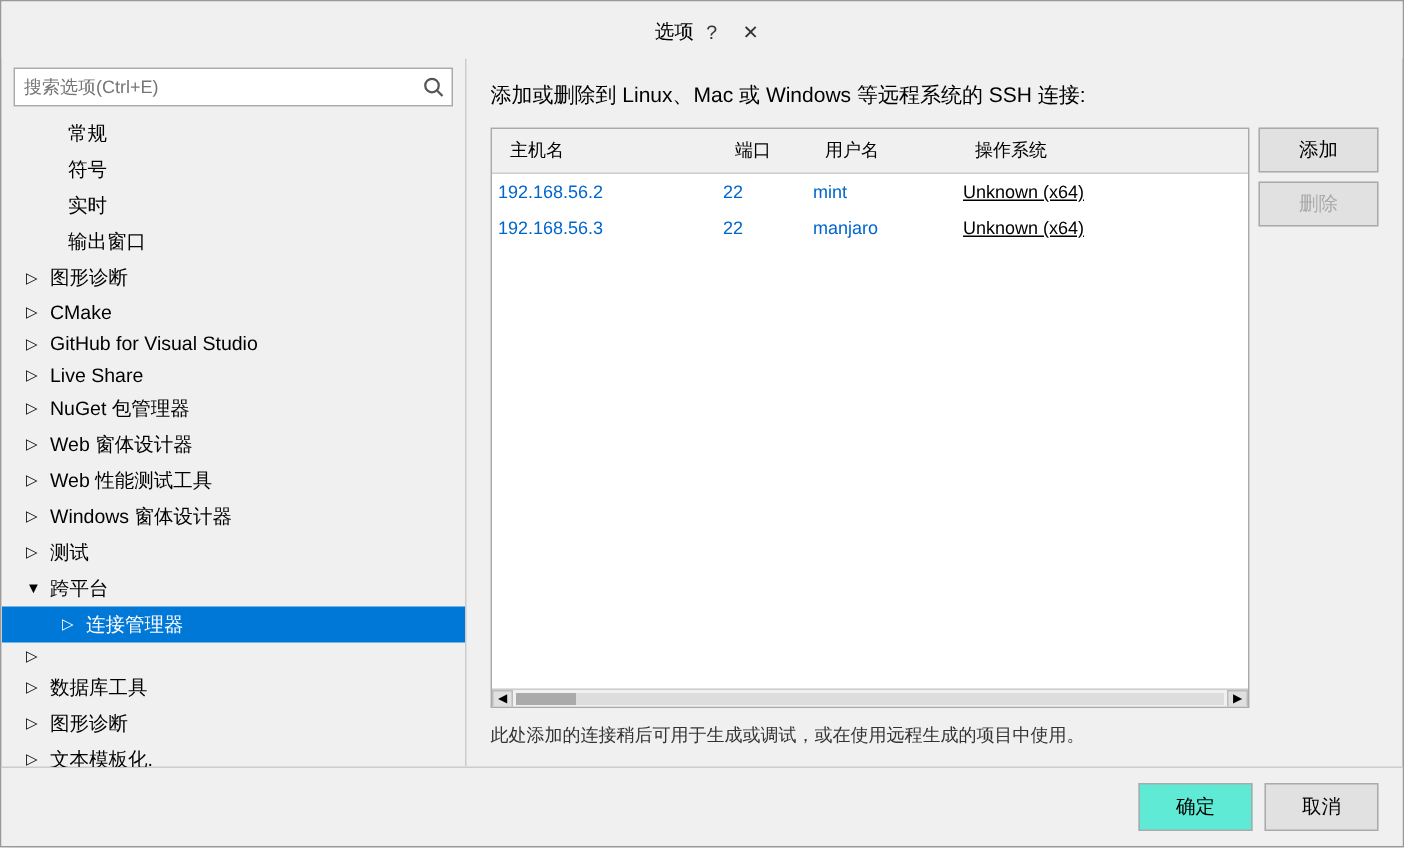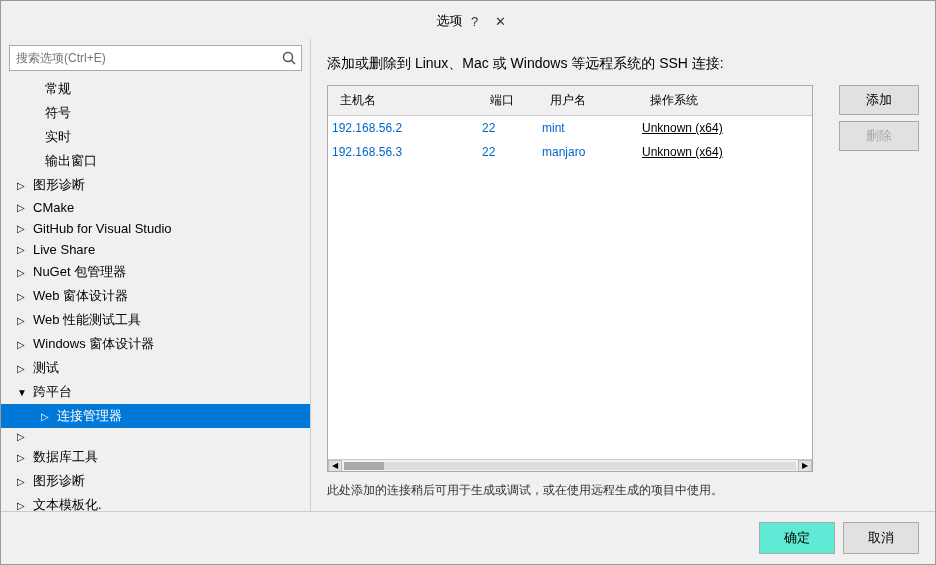--- a/index.html
+++ b/index.html
@@ -129,21 +129,21 @@
       padding: 16px 16px 12px 16px;
     }
     .right-desc {
       font-size: 14px;
       margin-bottom: 12px;
       color: #000;
     }
     .content-area {
       display: flex;
       flex: 1;
-      gap: 26px;
+      gap: 6px;
     }
     .table-area {
       flex: 1;
       display: flex;
       flex-direction: column;
       border: 1px solid #aaa;
       background: white;
       overflow: hidden;
     }
     .table-header {

